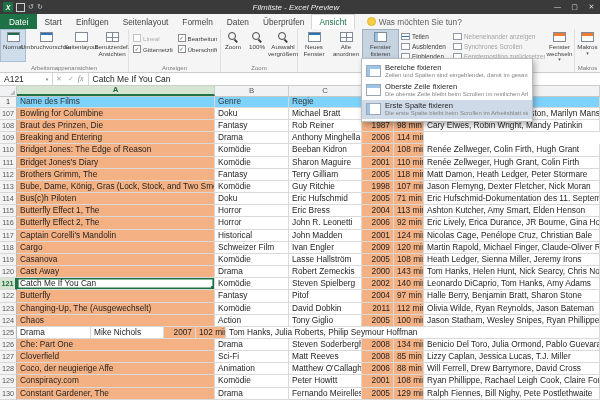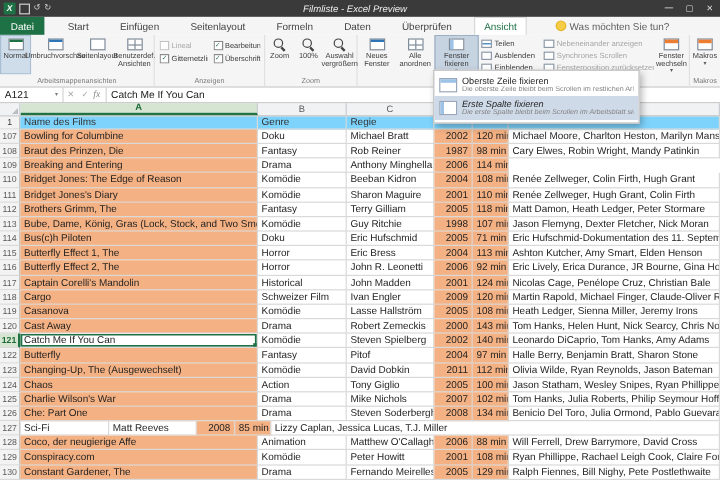--- a/index.html
+++ b/index.html
@@ -14,21 +14,21 @@
   .xl-logo{width:10px;height:10px;background:#1e7145;color:#fff;font-size:7px;font-weight:bold;
            display:flex;align-items:center;justify-content:center;border-radius:1px;}
   .qic{color:#cfcfcf;font-size:7px;line-height:10px;}
   .sqic{width:7px;height:7px;border:1px solid #cfcfcf;background:transparent;}
   .ttl{flex:1;text-align:center;color:#ededed;white-space:nowrap;overflow:hidden;}
   .wctl{display:flex;}
   .wctl span{width:17px;text-align:center;font-size:7px;color:#dcdcdc;}
 
   
   .trow{position:absolute;top:14px;left:0;right:0;height:15px;background:#f5f5f5;display:flex;
-        align-items:stretch;font-size:8.3px;color:#444;z-index:9;gap:12px;}
+        align-items:stretch;font-size:8.3px;color:#444;z-index:9;}
   .ftab{background:#1e7145;color:#fff;padding:0 9px;display:flex;align-items:center;}
   .rtab{padding:0 7px;display:flex;align-items:center;}
   .rtab.active{background:#fff;color:#1e7145;border:1px solid #d8d8d8;border-bottom:none;}
   .tellme{display:flex;align-items:center;gap:3px;color:#5f5f5f;padding-left:12px;}
   .bulb{width:7px;height:7px;border-radius:50%;background:#f8cd46;border:1px solid #e3b62a;}
 
   
   .ribbon{position:absolute;top:29px;left:0;right:0;height:43px;background:#f5f5f5;
           border-bottom:1px solid #cdcdcd;display:flex;z-index:8;}
   .rgroup{position:relative;height:100%;border-right:1px solid #e0e0e0;display:flex;align-items:flex-start;}
@@ -102,21 +102,21 @@
   .h1 .cell{background:#7dd3fc;font-weight:normal;color:#333;}
   .h1 .cell-n{background:#f3f3f3;font-weight:normal;}
   .cell.selcell{background:#fff;box-shadow:inset 0 0 0 1.6px #1e7145;position:relative;}
   .cell.selcell::after{content:"";position:absolute;right:0;bottom:0;width:3px;height:3px;background:#1e7145;}
   .cell-n.gsel{background:#d6e5d2;color:#1d6b38;font-weight:bold;border-right:2px solid #217346;}
 
   
   .fmenu{position:absolute;left:361px;top:58px;width:172px;background:#fff;border:1px solid #bcbcbc;
          box-shadow:2px 3px 6px rgba(0,0,0,.3);z-index:60;padding:2px 0;box-sizing:border-box;}
   .fitem{display:flex;align-items:center;gap:4px;height:19.3px;padding:0 4px;overflow:hidden;}
-  .fitem.sel{background:#cfdae8;font-style:italic;}
+  .fitem.sel{background:#cfdae8;}
   .mi{width:15px;height:12px;background:#fff;border:1px solid #9aa7b8;position:relative;box-sizing:border-box;flex:0 0 auto;}
   .mi::before,.mi::after{position:absolute;background:#9dc3e6;}
   .mi-0::before{content:"";left:0;top:0;right:0;height:3px;}
   .mi-0::after{content:"";left:0;top:0;bottom:0;width:3px;}
   .mi-1::before{content:"";left:0;top:0;right:0;height:3px;}
   .mi-2::before{content:"";left:0;top:0;bottom:0;width:3px;}
   .ftx{flex:1;overflow:hidden;}
   .ft{display:block;font-size:7.6px;color:#262626;line-height:9px;white-space:nowrap;overflow:hidden;}
   .fd{display:block;font-size:6px;color:#848484;line-height:7px;white-space:nowrap;overflow:hidden;}
 </style>
@@ -481,40 +481,40 @@
     <div class="cell cell-a">Chaos</div>
     <div class="cell cell-b">Action</div>
     <div class="cell cell-c">Tony Giglio</div>
     <div class="cell cell-d">2005</div>
     <div class="cell cell-e">100 min</div>
     <div class="cell cell-f">Jason Statham, Wesley Snipes, Ryan Phillippe</div>
   </div>
 
   <div class="grow">
     <div class="cell cell-n">125</div>
-    <div class="cell cell-a">Charlie Wilson's War</div>
     <div class="cell cell-b">Drama</div>
     <div class="cell cell-c">Mike Nichols</div>
     <div class="cell cell-d">2007</div>
     <div class="cell cell-e">102 min</div>
     <div class="cell cell-f">Tom Hanks, Julia Roberts, Philip Seymour Hoffman</div>
   </div>
 
   <div class="grow">
     <div class="cell cell-n">126</div>
     <div class="cell cell-a">Che: Part One</div>
     <div class="cell cell-b">Drama</div>
     <div class="cell cell-c">Steven Soderbergh</div>
     <div class="cell cell-d">2008</div>
     <div class="cell cell-e">134 min</div>
     <div class="cell cell-f">Benicio Del Toro, Julia Ormond, Pablo Guevara</div>
   </div>
 
   <div class="grow">
     <div class="cell cell-n">127</div>
+    <div class="cell cell-a">Cloverfield</div>
     <div class="cell cell-b">Sci-Fi</div>
     <div class="cell cell-c">Matt Reeves</div>
     <div class="cell cell-d">2008</div>
     <div class="cell cell-e">85 min</div>
     <div class="cell cell-f">Lizzy Caplan, Jessica Lucas, T.J. Miller</div>
   </div>
 
   <div class="grow">
     <div class="cell cell-n">128</div>
     <div class="cell cell-a">Coco, der neugierige Affe</div>
@@ -540,20 +540,27 @@
     <div class="cell cell-a">Constant Gardener, The</div>
     <div class="cell cell-b">Drama</div>
     <div class="cell cell-c">Fernando Meirelles</div>
     <div class="cell cell-d">2005</div>
     <div class="cell cell-e">129 min</div>
     <div class="cell cell-f">Ralph Fiennes, Bill Nighy, Pete Postlethwaite</div>
   </div>
 </div>
 
   <div class="fmenu" id="fmenu">
+  <div class="fitem">
+    <span class="mi mi-0"></span>
+    <span class="ftx">
+      <span class="ft">Bereiche fixieren</span>
+      <span class="fd">Zeilen und Spalten sind eingeblendet, damit im gesamten Arbeitsblatt gescrollt werden kann (basierend auf der aktuellen Auswahl).</span>
+    </span>
+  </div>
 
   <div class="fitem">
     <span class="mi mi-1"></span>
     <span class="ftx">
       <span class="ft">Oberste Zeile fixieren</span>
       <span class="fd">Die oberste Zeile bleibt beim Scrollen im restlichen Arbeitsblatt sichtbar.</span>
     </span>
   </div>
 
   <div class="fitem sel">

